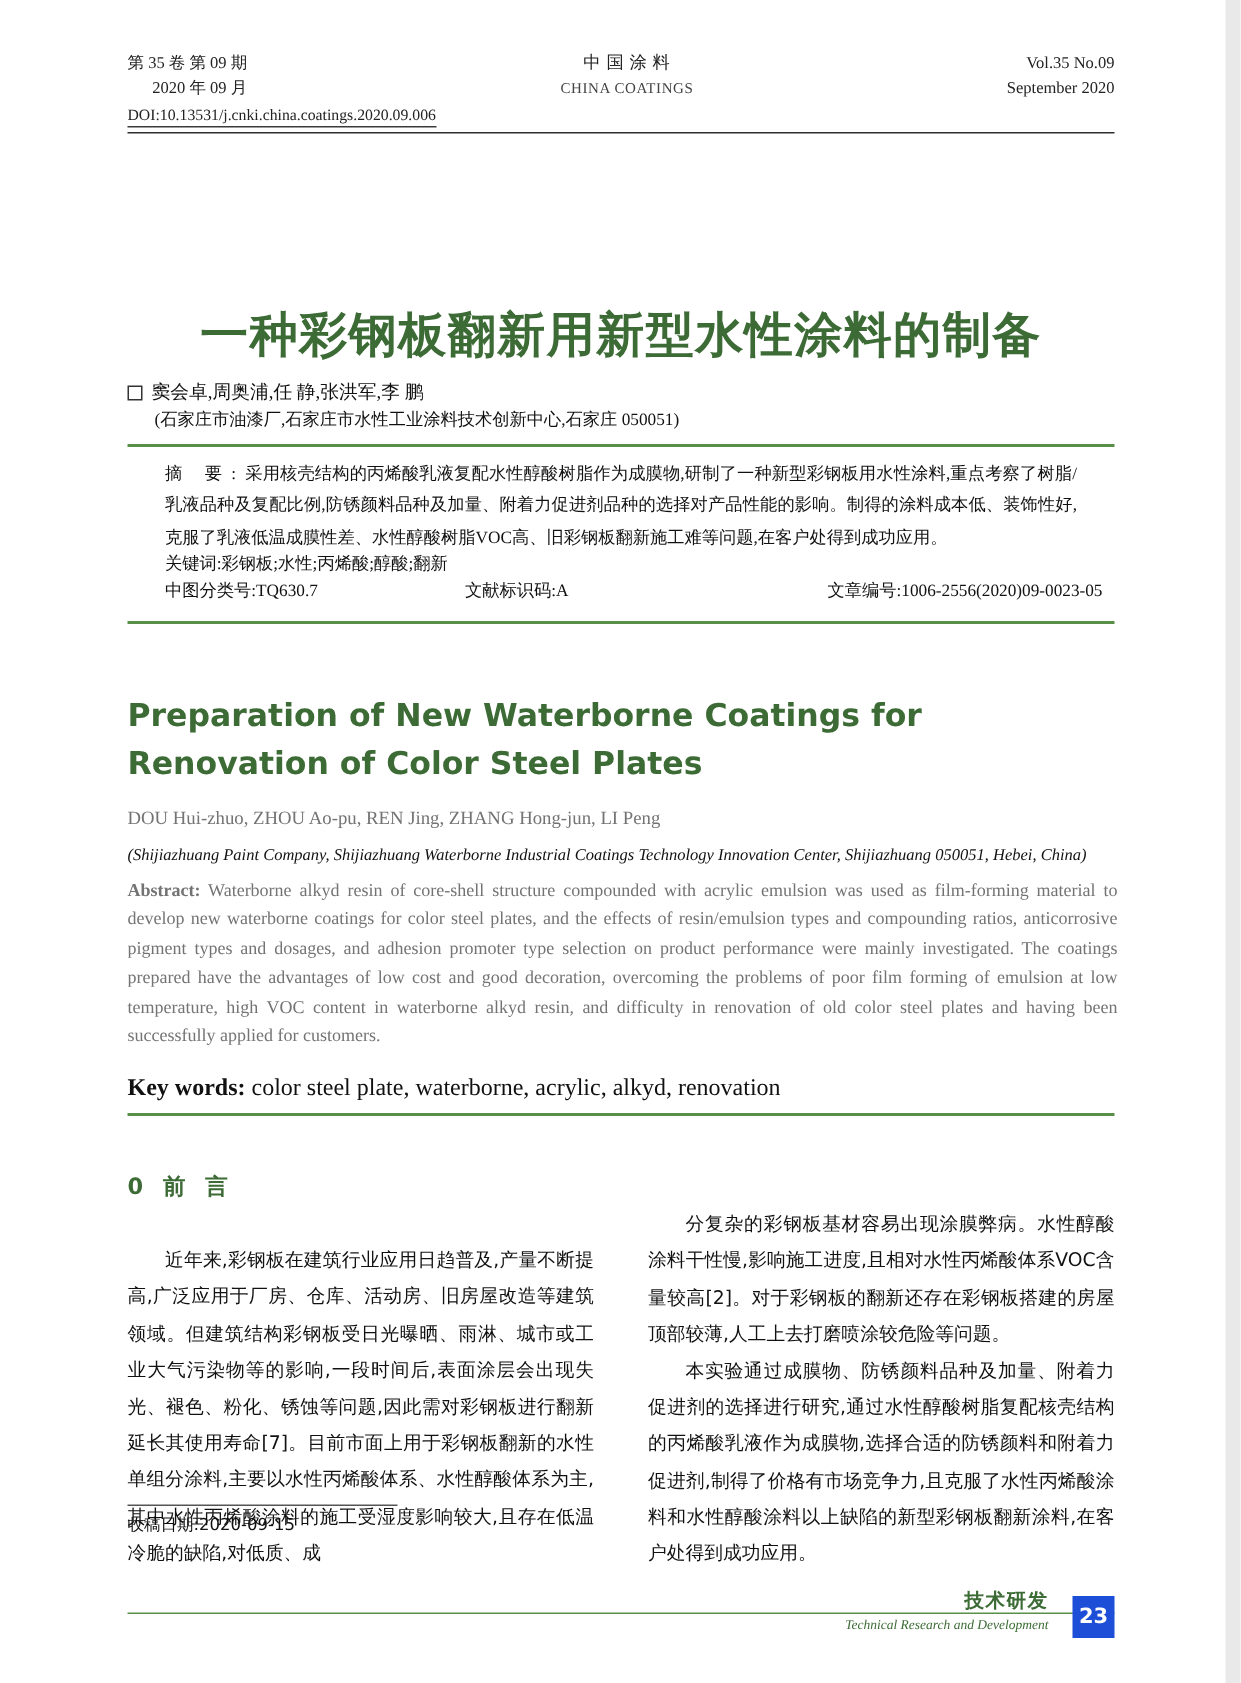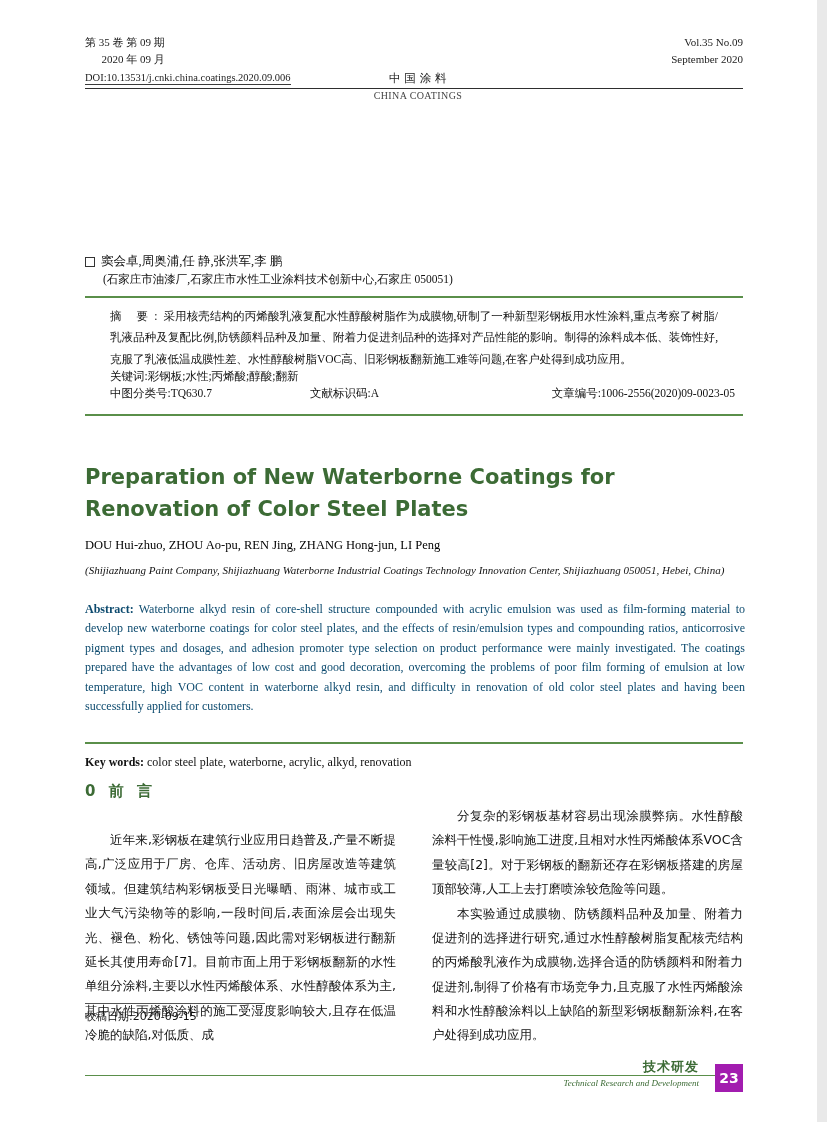--- a/index.html
+++ b/index.html
@@ -21,21 +21,21 @@
   
   .hdr{
     position:absolute;left:85px;top:34px;width:658px;
     display:flex;justify-content:space-between;align-items:flex-start;
     font-size:11px;color:#222;
   }
   .hdr-col{line-height:1.55;}
   .hdr-left{text-align:right;}
   .hdr-center{text-align:center;flex:1;}
   .hdr-right{text-align:right;}
-  .hdr-center .cn{font-size:11.5px;letter-spacing:.5px;margin-top:36px;}
+  .hdr-center .cn{font-size:11.5px;letter-spacing:.5px;}
   .hdr-center .en{font-size:10px;color:#444;letter-spacing:.4px;}
   .doi{
     position:absolute;left:85px;top:72px;font-size:10.5px;color:#222;
     border-bottom:1px solid #3a3a3a;padding-bottom:1px;
   }
   .rule-top{
     position:absolute;left:85px;top:88px;width:658px;height:1px;background:#2e2e2e;
   }
   
   .cn-title{
@@ -87,34 +87,34 @@
   .class-row .c3{flex:1;text-align:right;}
   
   .en-title{
     position:absolute;left:85px;top:462px;width:660px;
     font-family:"DejaVu Sans", sans-serif;
     font-weight:bold;font-size:21px;line-height:1.5;
     color:#3c6b35;
   }
   .authors-en{
     position:absolute;left:85px;top:538px;width:660px;
-    font-size:12.5px;color:#000000;
+    font-size:12.5px;color:#737373;
   }
   .affil-en{
     position:absolute;left:85px;top:562px;width:660px;
     font-size:11px;line-height:1.5;font-style:italic;color:#111;
   }
   .abs-en{
-    position:absolute;left:85px;top:600px;width:660px;
-    font-size:12px;line-height:1.62;color:#0c4a6e;text-align:justify;
+    position:absolute;left:85px;top:584px;width:660px;
+    font-size:12px;line-height:1.62;color:#737373;text-align:justify;
   }
   .abs-en b{font-weight:bold;}
   .kw-en{
-    position:absolute;left:85px;top:755px;width:660px;
-    font-size:12px;color:#111;
+    position:absolute;left:85px;top:717px;width:660px;
+    font-size:16px;color:#111;
   }
   
   .sec-h{
     position:absolute;left:85px;top:782px;
     font-family:"DejaVu Sans", sans-serif;
     font-weight:bold;font-size:15px;color:#3c6b35;letter-spacing:4px;
   }
   .col{
     position:absolute;
     font-size:12.5px;line-height:1.95;color:#111;text-align:justify;
@@ -143,21 +143,21 @@
     position:absolute;right:128px;top:1058px;
     font-family:Liberation Mono, monospace;
     font-weight:bold;font-size:13px;color:#3c6b35;letter-spacing:1px;
   }
   .foot-en{
     position:absolute;right:128px;top:1078px;
     font-size:9px;color:#3c6b35;font-style:italic;
   }
   .pagenum{
     position:absolute;right:84px;top:1064px;
-    width:28px;height:28px;background:#a21caf;color:#fff;
+    width:28px;height:28px;background:#1d4ed8;color:#fff;
     font-family:"DejaVu Sans", sans-serif;font-weight:bold;font-size:14px;
     display:flex;align-items:center;justify-content:center;
   }
   .edge{
     position:absolute;right:0;top:0;width:10px;height:1122px;background:#e9e9e9;
   }
 </style>
 </head>
 <body>
 
@@ -174,20 +174,21 @@
     </div>
     <div class="hdr-col hdr-right">
       <div>Vol.35  No.09</div>
       <div>September 2020</div>
     </div>
   </div>
 
   <div class="doi">DOI:10.13531/j.cnki.china.coatings.2020.09.006</div>
   <div class="rule-top"></div>
 
+  <div class="cn-title">一种彩钢板翻新用新型水性涂料的制备</div>
 
   <div class="authors-cn">
     <span class="sq"></span><span>窦会卓,周奥浦,任   静,张洪军,李   鹏</span>
   </div>
   <div class="affil-cn">(石家庄市油漆厂,石家庄市水性工业涂料技术创新中心,石家庄   050051)</div>
 
   <div class="rule-green g1"></div>
 
   <div class="abs-cn">
     <span class="lbl">摘  要:</span><span>采用核壳结构的丙烯酸乳液复配水性醇酸树脂作为成膜物,研制了一种新型彩钢板用水性涂料,重点考察了树脂/乳液品种及复配比例,防锈颜料品种及加量、附着力促进剂品种的选择对产品性能的影响。制得的涂料成本低、装饰性好,克服了乳液低温成膜性差、水性醇酸树脂VOC高、旧彩钢板翻新施工难等问题,在客户处得到成功应用。</span>

